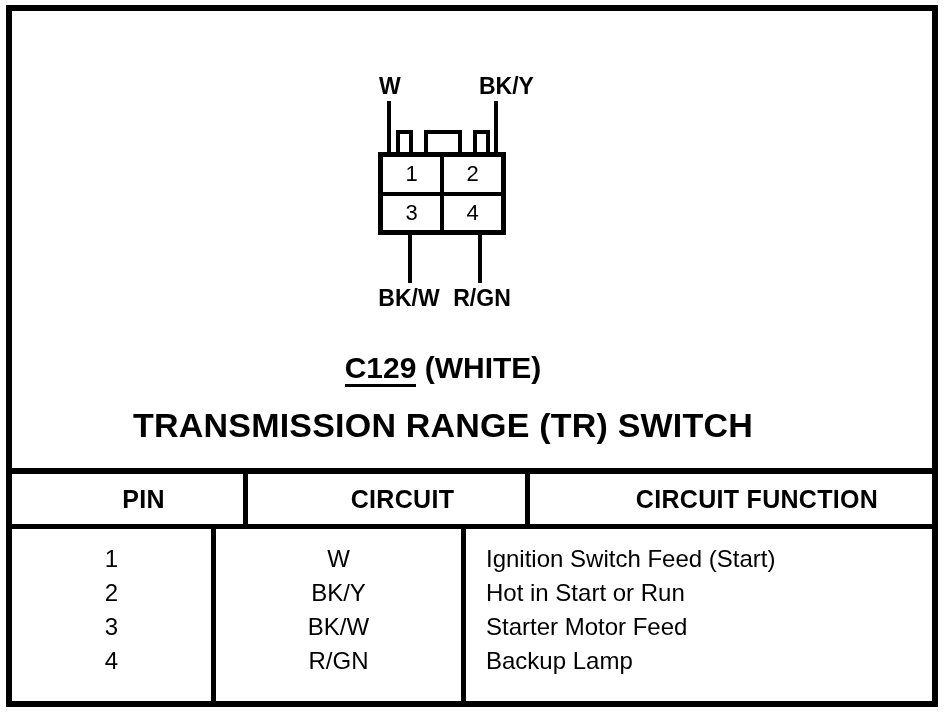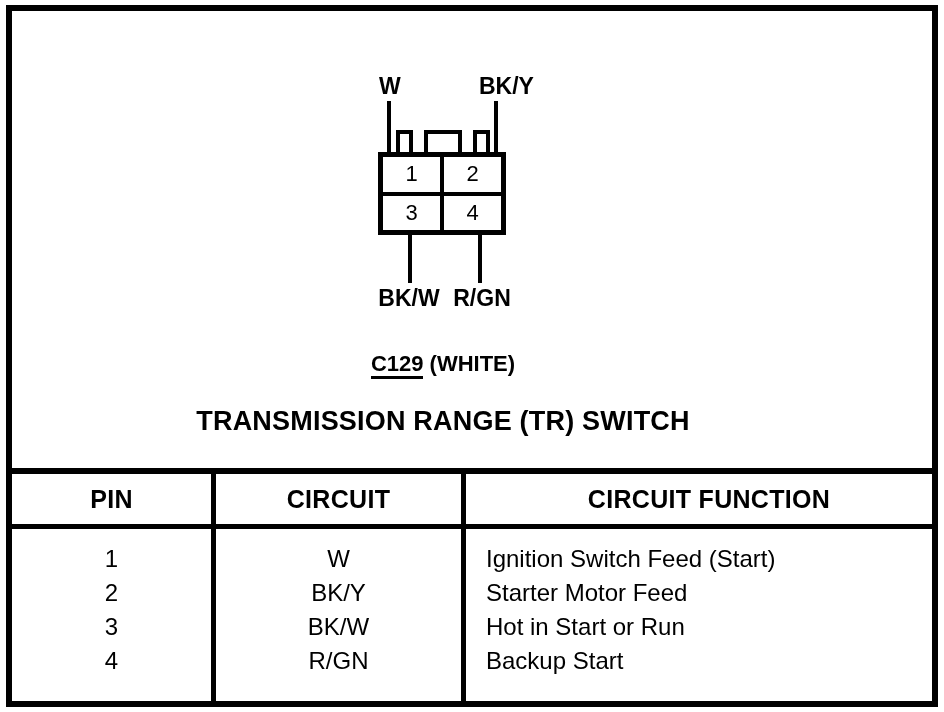--- a/index.html
+++ b/index.html
@@ -60,26 +60,26 @@
   }
 
   .caption-line {
     position: absolute;
     left: 0; width: 944px;
     padding-right: 58px;   
     text-align: center;
     font-weight: bold;
     white-space: nowrap;
   }
-  .connector-id-line { top: 351px; font-size: 22px; }
+  .connector-id-line { top: 351px; font-size: 30px; }
   .connector-id-line .conn-id {
     border-bottom: 3px solid #000;
     padding-bottom: 0px;
   }
-  .connector-title-line { top: 406px; font-size: 27px; letter-spacing: 0.2px; }
+  .connector-title-line { top: 406px; font-size: 34px; letter-spacing: 0.2px; }
 
   
   .tbl-header {
     position: absolute;
     left: 12px; top: 468px;
     width: 920px; height: 61px;
     border-top: 6px solid #000;
     border-bottom: 5px solid #000;
     display: flex;
     align-items: stretch;
@@ -94,20 +94,21 @@
   .col-pin   { width: 204px; border-right: 5px solid #000; }
   .col-circ  { width: 250px; border-right: 5px solid #000; }
   .col-func  { flex: 1; padding-left: 20px; }
   .hdr-cell {
     display: flex;
     align-items: center;
     justify-content: center;
     font-weight: bold;
     font-size: 25px;
     letter-spacing: 0.3px;
+    margin-left: 32px;
   }
   .body-col { padding-top: 13px; font-size: 24px; }
   .body-line {
     height: 34px;
     line-height: 34px;
     white-space: nowrap;
   }
   .col-pin .body-line, .col-circ .body-line { text-align: center; }
   .col-func.body-col { }
 </style>
@@ -166,20 +167,20 @@
         <div class="body-line">4</div>
       </div>
       <div class="col-circ body-col">
         <div class="body-line">W</div>
         <div class="body-line">BK/Y</div>
         <div class="body-line">BK/W</div>
         <div class="body-line">R/GN</div>
       </div>
       <div class="col-func body-col">
         <div class="body-line">Ignition Switch Feed (Start)</div>
+        <div class="body-line">Hot in Start or Run</div>
         <div class="body-line">Starter Motor Feed</div>
-        <div class="body-line">Hot in Start or Run</div>
-        <div class="body-line">Backup Start</div>
+        <div class="body-line">Backup Lamp</div>
       </div>
     </div>
   </div>
 
 </div>
 
 </body></html>

